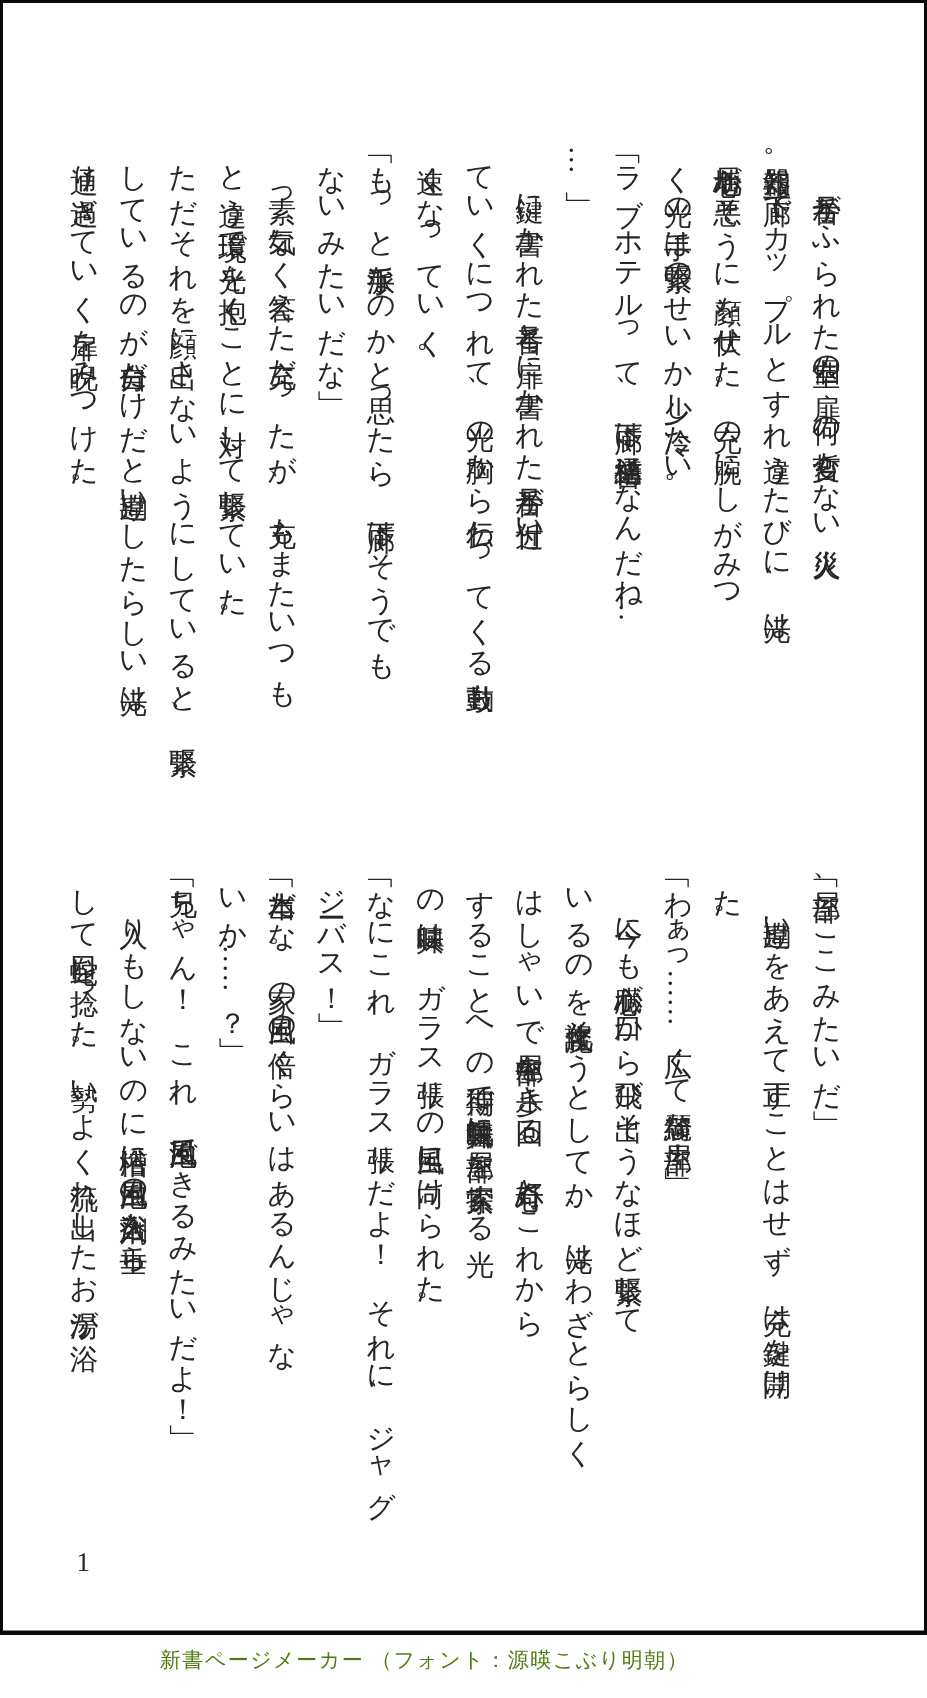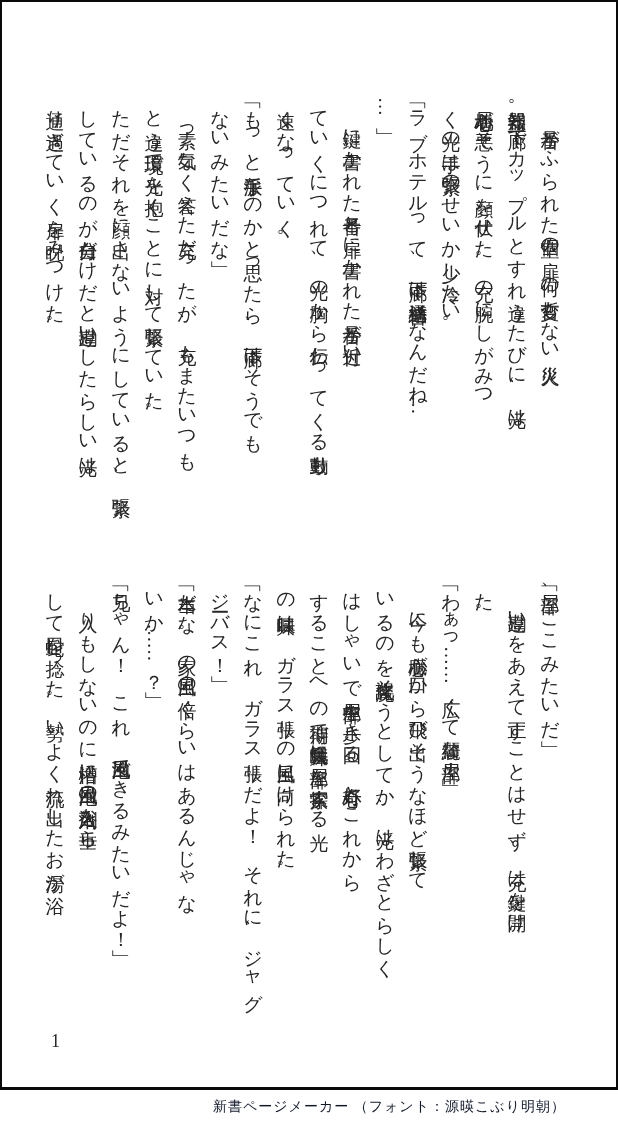--- a/index.html
+++ b/index.html
@@ -37,24 +37,24 @@
   .page-number {
     position: absolute;
     left: 49px; top: 1029px;
     font-size: 18px;
     color: #262626;
   }
   .footer-caption {
     position: absolute;
     top: 1098px; left: 0;
     width: 566px;
-    text-align: right;
+    text-align: center;
     font-size: 14px;
     letter-spacing: 1px;
-    color: #0f172a;
+    color: #4d7c0f;
   }
 </style>
 </head>
 <body>
 
 <div class="page-frame">
   <div class="text-block block-top">
       <p>　番号がふられた個室の扉、何の変哲もない火災</p>
       <p>報知器。廊下でカップルとすれ違うたびに、光は</p>
       <p>居心地が悪そうに顔を伏せた。充の腕にしがみつ</p>

